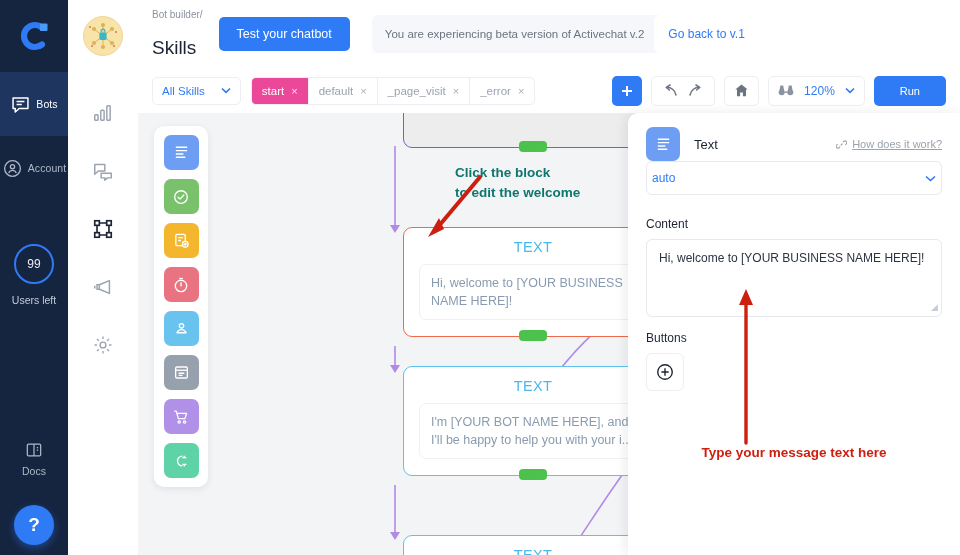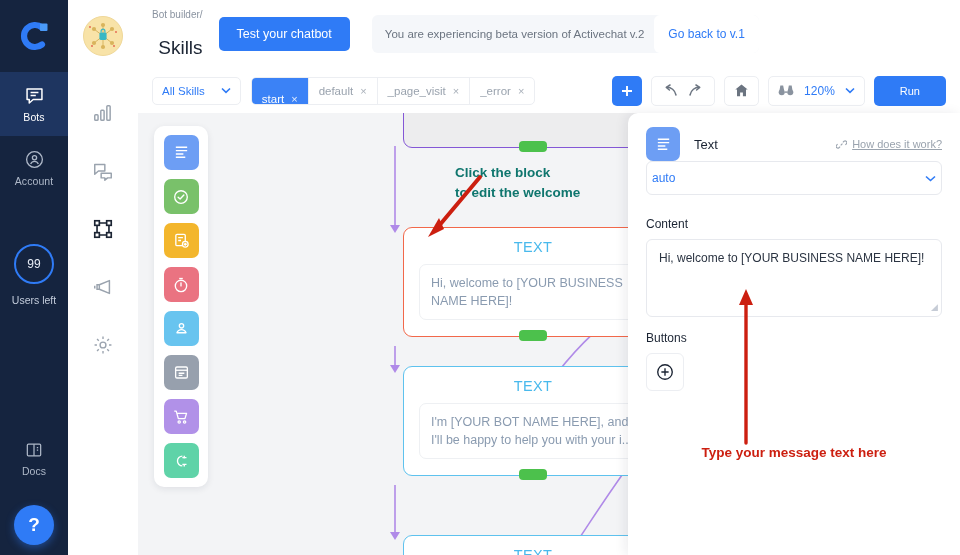--- a/index.html
+++ b/index.html
@@ -18,21 +18,21 @@
     display: flex; flex-direction: column; align-items: center;
     flex: 0 0 68px;
     position: relative;
   }
   .nav-logo {
     height: 72px; width: 100%;
     display: flex; align-items: center; justify-content: center;
   }
   .nav-item {
     width: 68px; height: 64px;
-    display: flex; flex-direction: column;
+    display: flex; flex-direction: row;
     align-items: center; justify-content: center;
     color: #aeb8c8; gap: 5px;
     cursor: pointer;
   }
   .nav-item.active { background: #1e3560; color: #ffffff; }
   .nav-item .lbl { font-size: 10.5px; letter-spacing: .1px; }
   .nav-item svg { display: block; }
 
   .users-left {
     margin-top: 44px;
@@ -87,21 +87,21 @@
 
   
   .main { flex: 1 1 auto; height: 555px; position: relative; background: #ffffff; }
 
   .topbar {
     height: 68px; display: flex; align-items: center;
     padding-left: 14px; background: #fff;
   }
   .crumb { line-height: 1.1; }
   .crumb .small { font-size: 10px; color: #8a93a0; }
-  .crumb .big { font-size: 19px; color: #1b2433; font-weight: 500; margin-top: 18px; text-align: right;}
+  .crumb .big { font-size: 19px; color: #1b2433; font-weight: 500; margin-top: 18px;}
   .btn-test {
     margin-left: 16px;
     background: #2f7bf6; color: #fff; border: none; border-radius: 5px;
     height: 34px; padding: 0 18px; font-size: 12.5px; cursor: pointer;
     font-family: inherit;
   }
   .beta-pill {
     margin-left: 22px; height: 38px; background: #f5f7fa; border-radius: 6px;
     display: flex; align-items: center; padding-left: 13px;
   }
@@ -125,21 +125,21 @@
     display: flex; align-items: center;
     background: #fff; border: 1px solid #eceef2; border-radius: 5px; height: 28px;
     overflow: hidden;
   }
   .tab {
     height: 28px; display: flex; align-items: center; gap: 7px;
     padding: 0 10px; font-size: 11.5px; color: #9aa3ae;
     border-right: 1px solid #eceef2; cursor: pointer; white-space: nowrap;
   }
   .tab:last-child { border-right: none; }
-  .tab.active { background: #3b82f6; color: #fff; align-items: flex-end; }
+  .tab.active { background: #ec4899; color: #fff; }
   .tab .x { font-size: 11px; opacity: .85; }
 
   .tools-right {
     margin-left: auto; display: flex; align-items: center; gap: 9px;
   }
   .sq-btn {
     width: 30px; height: 30px; border-radius: 5px; background: #2f7bf6;
     color:#fff; display:flex; align-items:center; justify-content:center;
     font-size: 17px; cursor: pointer; line-height: 1;
   }

